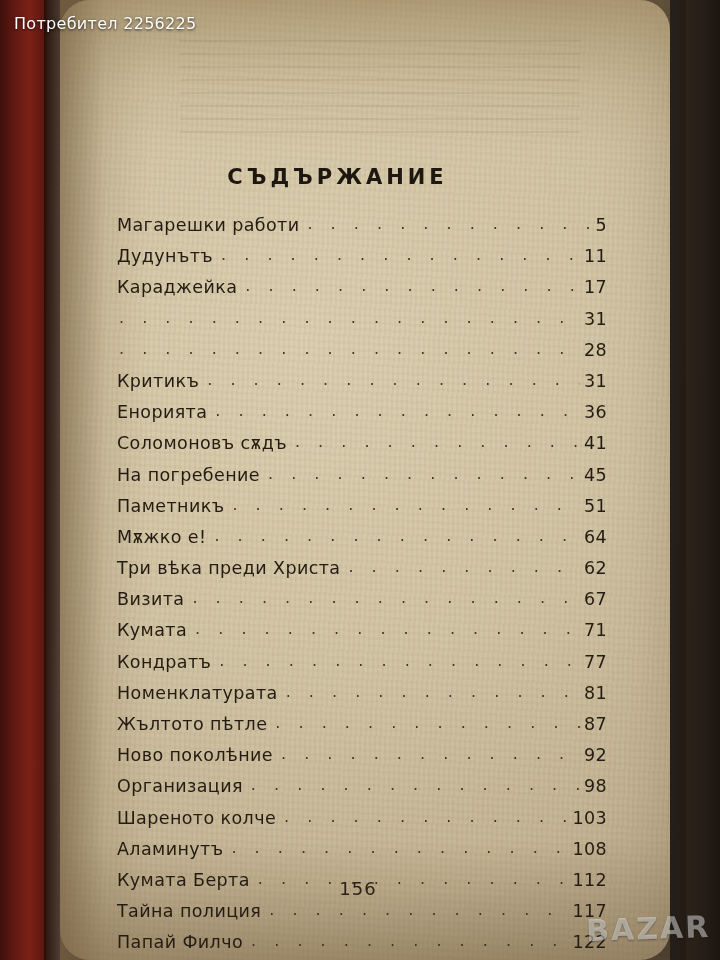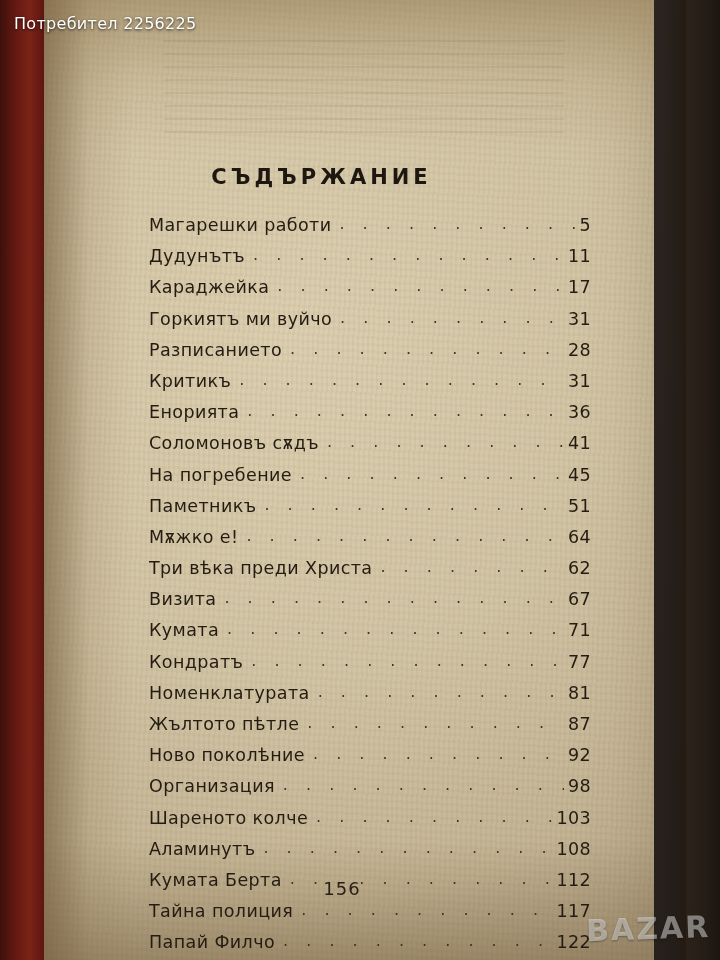--- a/index.html
+++ b/index.html
@@ -63,27 +63,28 @@
     left: 44px;
     top: 0;
     width: 26px;
     height: 960px;
     background: linear-gradient(90deg, rgba(35,12,8,0.85) 0%, rgba(120,90,62,0.25) 70%, rgba(0,0,0,0) 100%);
   }
 
   
   .page {
     position: absolute;
-    left: 44px;
+    left: 60px;
     top: 0;
     width: 610px;
     height: 960px;
     background:
       radial-gradient(120% 80% at 40% 35%, #d9cdae 0%, #cec1a1 45%, #bfb090 75%, #a7977a 100%);
     box-shadow: inset 0 0 60px rgba(120,100,70,0.35);
+    border-radius: 30px;
   }
   .page-grain {
     position: absolute;
     inset: 0;
     background:
       repeating-linear-gradient(92deg, rgba(160,140,105,0.10) 0 2px, rgba(255,245,220,0.05) 2px 5px),
       repeating-linear-gradient(3deg, rgba(120,100,70,0.05) 0 3px, rgba(255,250,230,0.03) 3px 7px);
     opacity: .7;
   }
   .page-stain-top {
@@ -148,21 +149,20 @@
     display: flex;
     align-items: baseline;
     height: 31.2px;
     font-size: 17.5px;
     color: #241c12;
     letter-spacing: .4px;
   }
   .toc-label {
     white-space: nowrap;
     padding-right: 6px;
-    margin-left: 48px;
   }
   .toc-dots {
     flex: 1 1 auto;
     overflow: hidden;
     white-space: nowrap;
     color: #3a2e1f;
     font-size: 16px;
     letter-spacing: 6.5px;
     margin: 0 4px 0 2px;
     opacity: .95;
@@ -244,26 +244,24 @@
             <span class="toc-label">Дудунътъ</span>
             <span class="toc-dots">. . . . . . . . . . . . . . . . . . . . . . . . . . . . . . . . . . . . . . . . . .</span>
             <span class="toc-page">11</span>
           </div>
           <div class="toc-row">
             <span class="toc-label">Караджейка</span>
             <span class="toc-dots">. . . . . . . . . . . . . . . . . . . . . . . . . . . . . . . . . . . . . . . . . .</span>
             <span class="toc-page">17</span>
           </div>
           <div class="toc-row">
-            <span class="toc-label">Горкиятъ ми вуйчо</span>
             <span class="toc-dots">. . . . . . . . . . . . . . . . . . . . . . . . . . . . . . . . . . . . . . . . . .</span>
             <span class="toc-page">31</span>
           </div>
           <div class="toc-row">
-            <span class="toc-label">Разписанието</span>
             <span class="toc-dots">. . . . . . . . . . . . . . . . . . . . . . . . . . . . . . . . . . . . . . . . . .</span>
             <span class="toc-page">28</span>
           </div>
           <div class="toc-row">
             <span class="toc-label">Критикъ</span>
             <span class="toc-dots">. . . . . . . . . . . . . . . . . . . . . . . . . . . . . . . . . . . . . . . . . .</span>
             <span class="toc-page">31</span>
           </div>
           <div class="toc-row">
             <span class="toc-label">Енорията</span>

